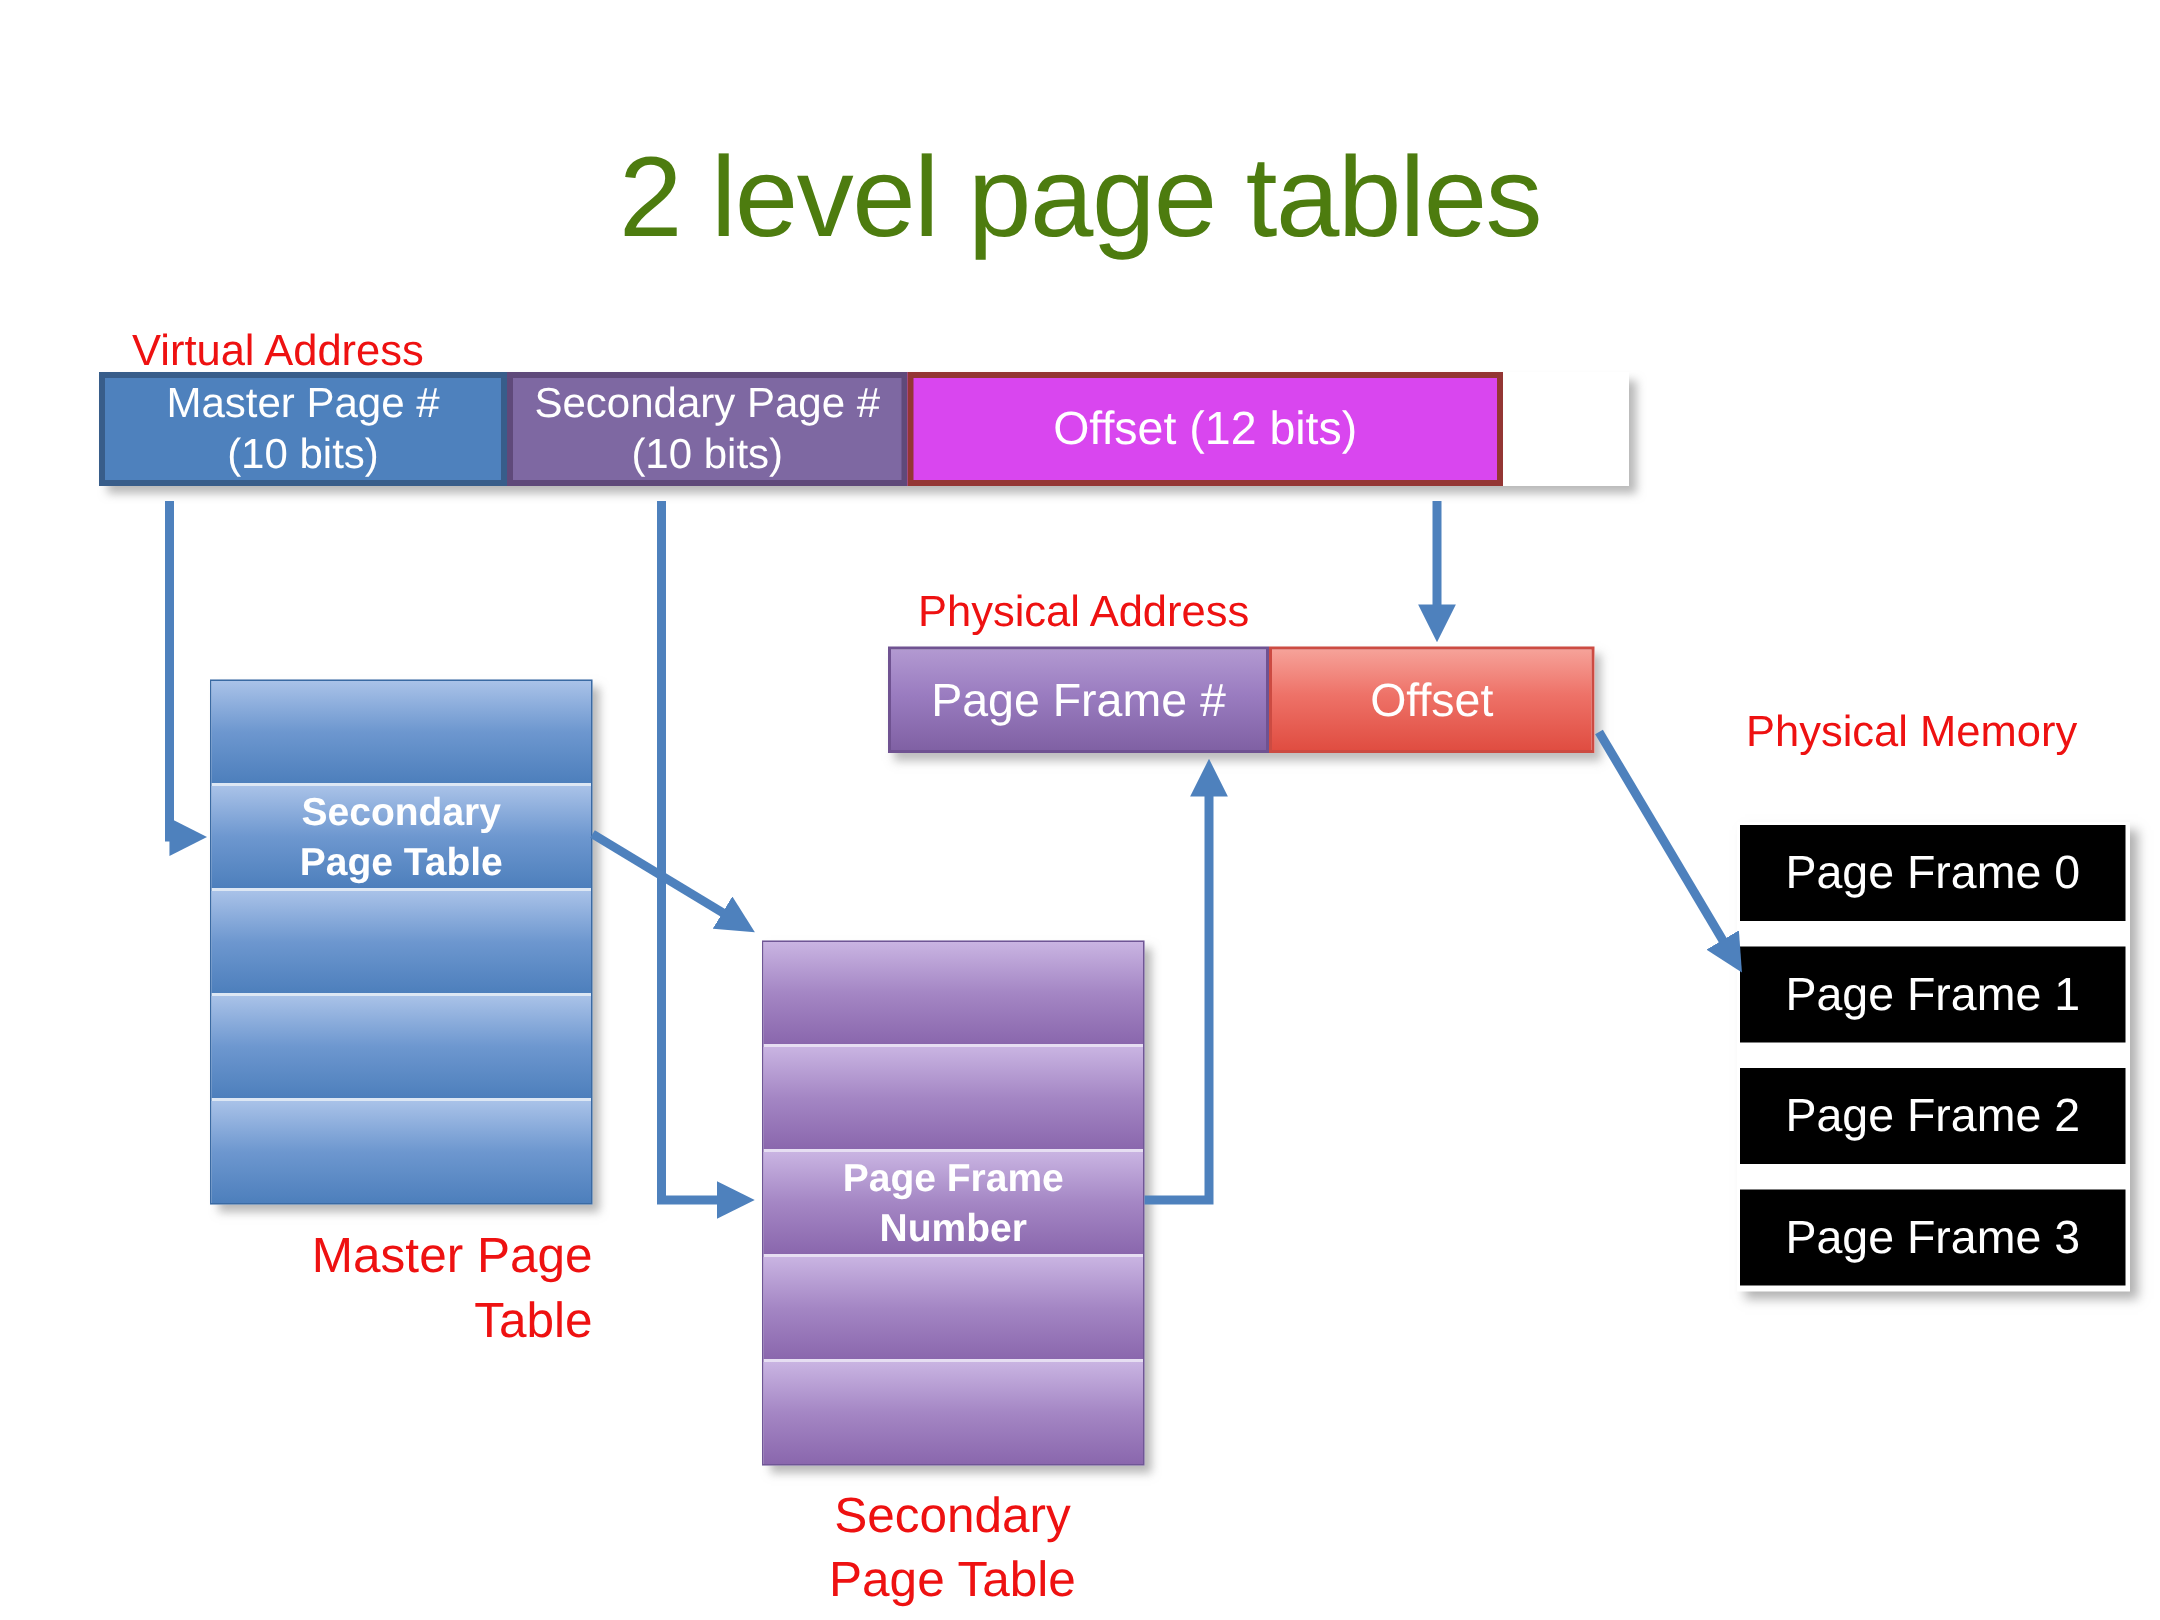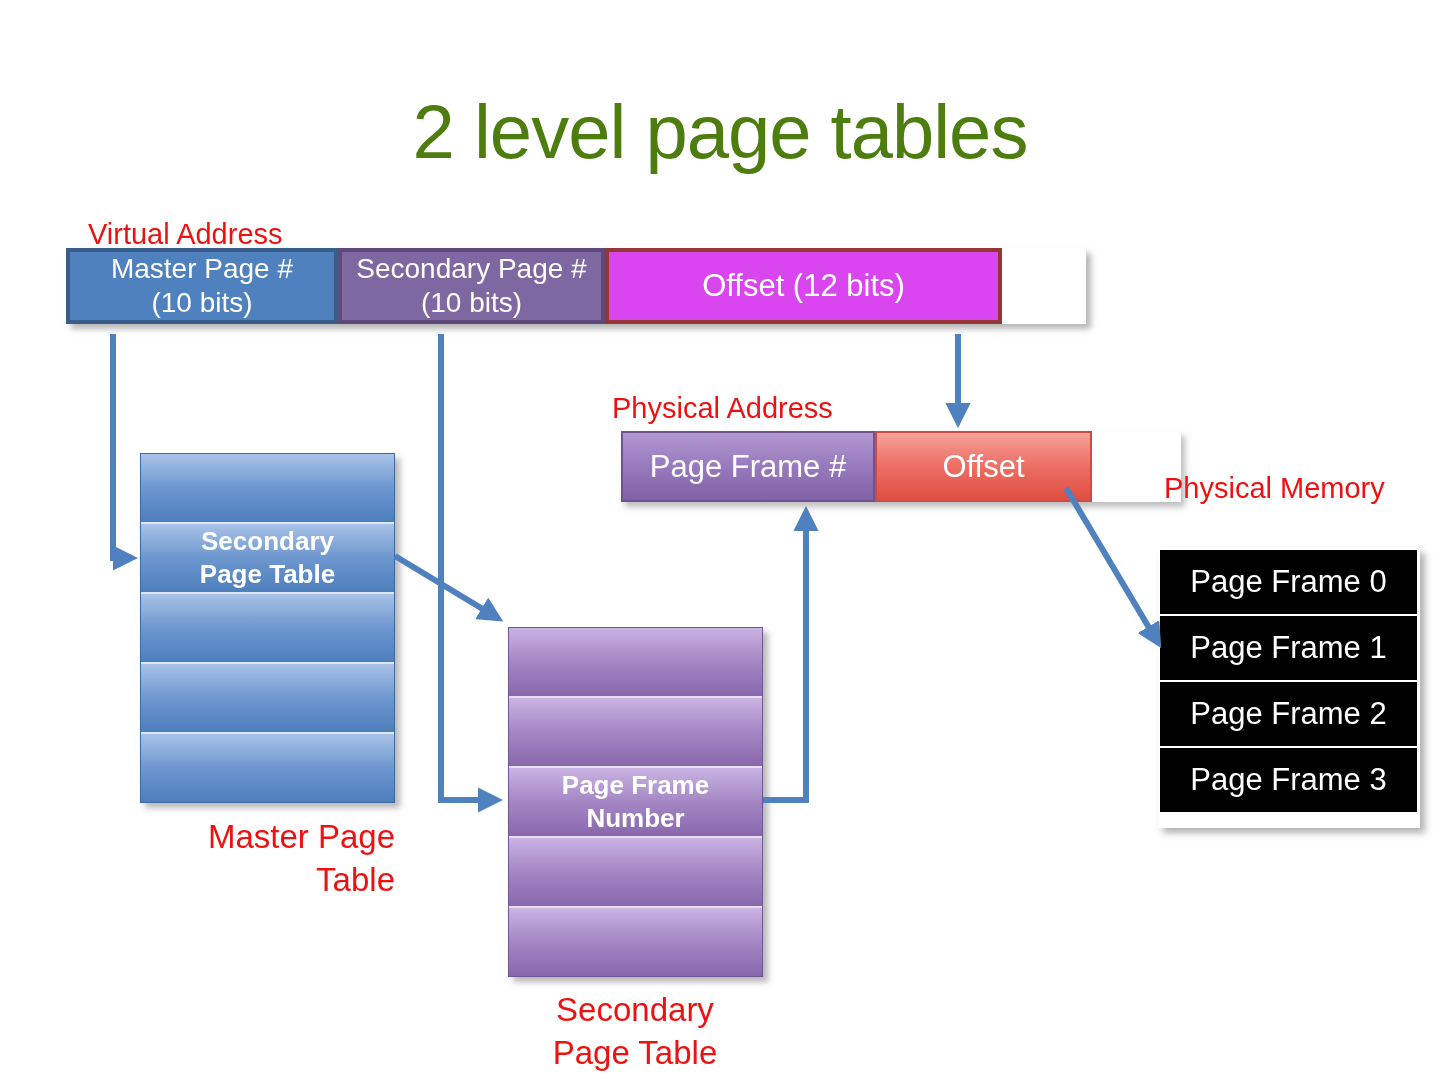--- a/index.html
+++ b/index.html
@@ -49,21 +49,21 @@
     align-items: center; justify-content: center;
     font-size: 28px; line-height: 34px;
     text-align: center;
   }
   #va-seg-master    { width: 272px; background: #4e81bd; border: 4px solid #385d8a; }
   #va-seg-secondary { width: 267px; background: #7e68a2; border: 4px solid #5f497a; }
   #va-seg-offset    { width: 397px; background: #d946ef; border: 4px solid #943634; font-size: 31px; }
 
   
   #pa-bar {
-    left: 621px; top: 431px; width: 560px; height: 71px;
+    left: 592px; top: 431px; width: 471px; height: 71px;
     display: flex;
     box-shadow: 4px 5px 6px rgba(125,125,125,0.5);
   }
   .pa-seg {
     box-sizing: border-box;
     height: 100%;
     color: #ffffff;
     display: flex; align-items: center; justify-content: center;
     font-size: 31px;
   }
@@ -91,23 +91,23 @@
   .lookup-table .row:last-child { margin-bottom: 0; }
   #master-table { left: 140px; top: 453px; border: 1px solid #3a6aa3; background: #dde7f4; }
   #master-table .row { background: linear-gradient(180deg,#a9c2e8 0%, #6d97cf 50%, #4d7fbc 100%); }
   #secondary-table { left: 508px; top: 627px; border: 1px solid #6f5695; background: #e6def2; }
   #secondary-table .row { background: linear-gradient(180deg,#c9b4e2 0%, #a486c4 50%, #8a67ad 100%); }
 
   
   #pm-panel {
     left: 1158px; top: 548px; width: 262px;
     background: #ffffff;
-    padding: 2px 3px 16px 2px;
-    box-sizing: border-box;
-    display: flex; flex-direction: column; gap: 2px;
+    padding: 2px 3px 4px 2px;
+    box-sizing: border-box;
+    display: flex; flex-direction: column; gap: 17px;
     box-shadow: 5px 5px 7px rgba(125,125,125,0.6);
   }
   .pm-frame {
     height: 64px;
     background: #000000;
     color: #ffffff;
     display: flex; align-items: center; justify-content: center;
     font-size: 31px;
   }
 

